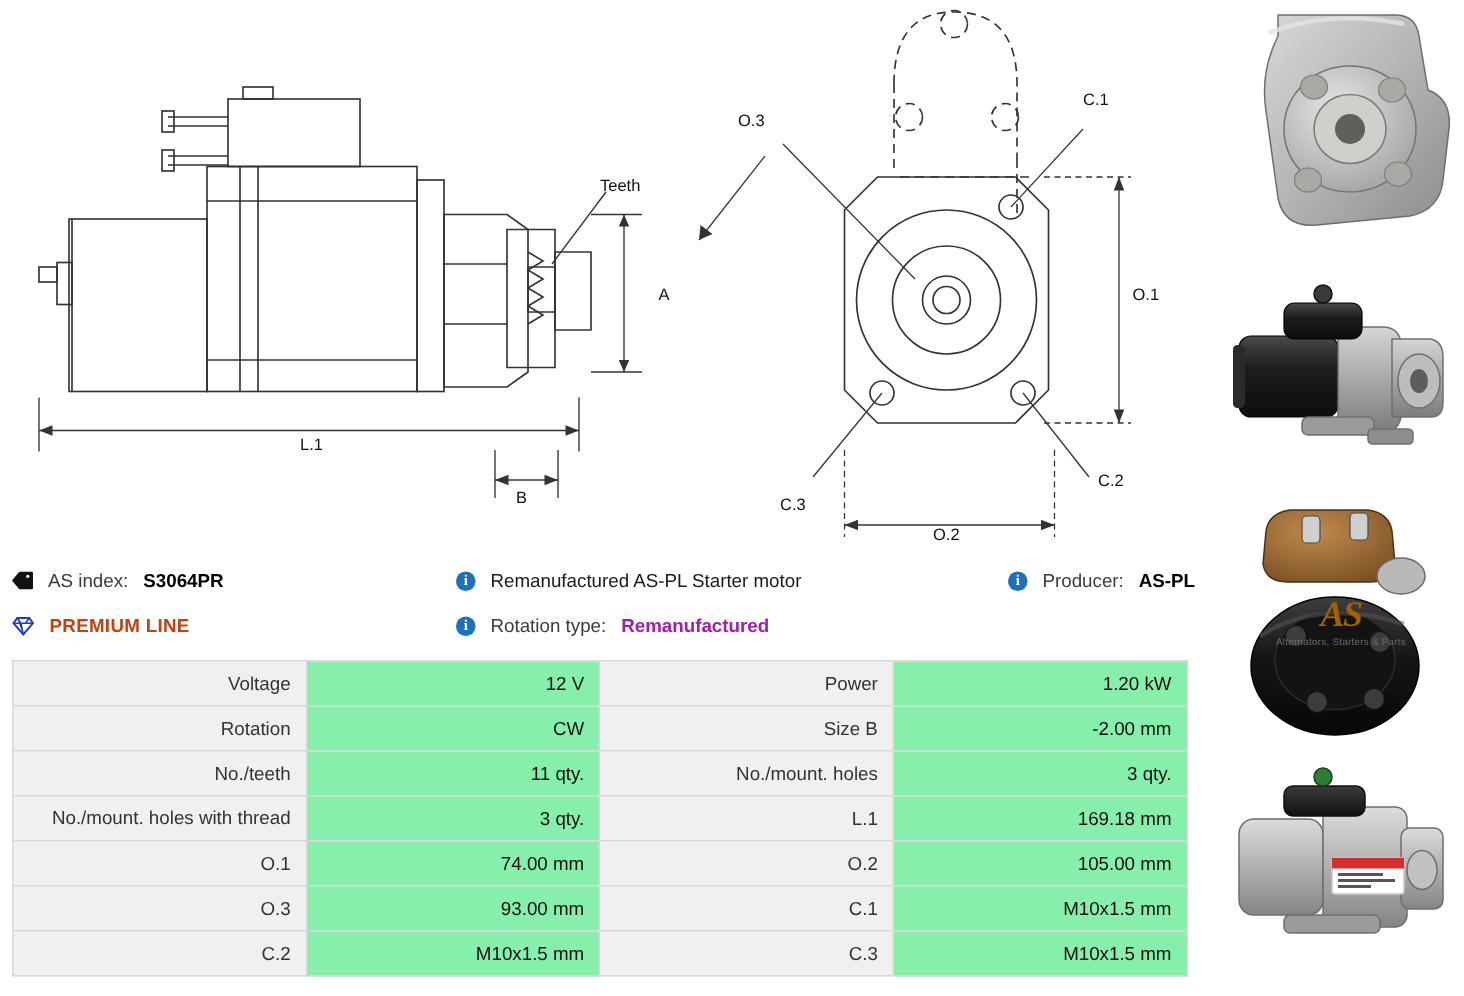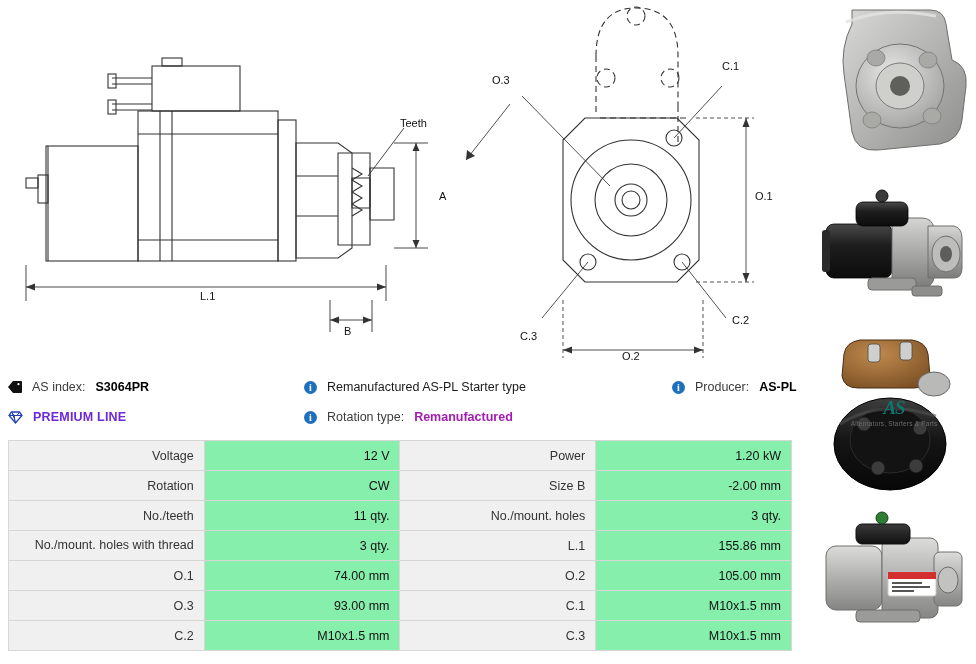--- a/index.html
+++ b/index.html
@@ -60,21 +60,21 @@
   }
   .c1 { width: 296px; }
   .c2 { width: 368px; }
   .c3 { width: 136px; }
   .tag-icon { display: inline-block; width: 14px; height: 12px; position: relative; }
   .label-muted { color: #3c3c3c; }
   .val-strong { font-weight: bold; color: #000; }
   .val-green { font-weight: bold; color: #a21caf; }
   .premium {
     display: flex; align-items: center; gap: 6px;
-    color: #6d28d9; font-weight: bold; font-size: 12.5px;
+    color: #c2410c; font-weight: bold; font-size: 12.5px;
     letter-spacing: .2px;
   }
   .info-i {
     width: 13px; height: 13px; border-radius: 50%;
     background: #1f6fbf; color: #fff;
     font-size: 10px; font-weight: bold;
     display: inline-flex; align-items: center; justify-content: center;
     font-family: "Liberation Serif", serif;
   }
 
@@ -82,22 +82,22 @@
   .brand {
     position: absolute;
     left: 820px; top: 398px;
     width: 148px;
     text-align: center;
   }
   .brand-as {
     font-family: "Liberation Serif", serif;
     font-style: italic;
     font-weight: bold;
-    font-size: 19px;
-    color: #0f766e;
+    font-size: 24px;
+    color: #a16207;
     line-height: 1;
     letter-spacing: -1px;
   }
   .brand-sub {
     margin-top: 3px;
     font-size: 6.5px;
     color: #6b6b6b;
     letter-spacing: .2px;
   }
 
@@ -388,21 +388,21 @@
           <svg width="14" height="12" viewBox="0 0 14 12">
               <path d="M5 0 H13 a1 1 0 0 1 1 1 V11 a1 1 0 0 1 -1 1 H5 L0 6 Z" fill="#111"></path>
               <circle cx="10.5" cy="3.2" r="1.1" fill="#fff"></circle>
             </svg>
         </span>
         <span class="label-muted">AS index:</span>
         <span class="val-strong">S3064PR</span>
       </div>
       <div class="info-cell c2">
         <span class="info-i">i</span>
-        <span>Remanufactured AS-PL Starter type</span>
+        <span>Remanufactured AS-PL Starter motor</span>
       </div>
       <div class="info-cell c3">
         <span class="info-i">i</span>
         <span class="label-muted">Producer:</span>
         <span class="val-strong">AS-PL</span>
       </div>
     </div>
 
     <div class="info-row">
       <div class="info-cell c1">
@@ -445,21 +445,21 @@
       <tr>
         <td class="k">No./teeth</td>
         <td class="v">11 qty.</td>
         <td class="k">No./mount. holes</td>
         <td class="v">3 qty.</td>
       </tr>
       <tr>
         <td class="k two-line">No./mount. holes with thread</td>
         <td class="v">3 qty.</td>
         <td class="k">L.1</td>
-        <td class="v">155.86 mm</td>
+        <td class="v">169.18 mm</td>
       </tr>
       <tr>
         <td class="k">O.1</td>
         <td class="v">74.00 mm</td>
         <td class="k">O.2</td>
         <td class="v">105.00 mm</td>
       </tr>
       <tr>
         <td class="k">O.3</td>
         <td class="v">93.00 mm</td>

